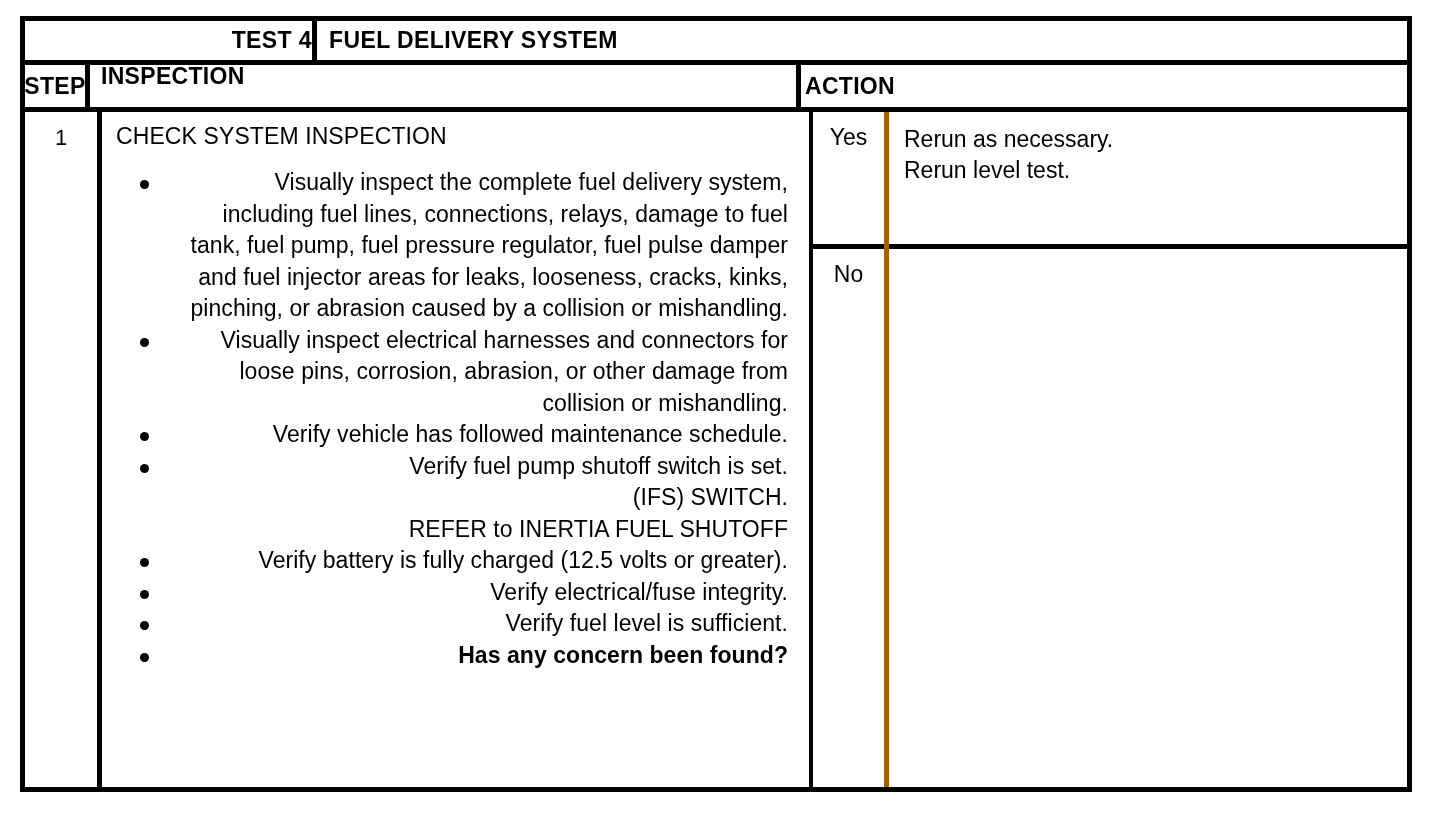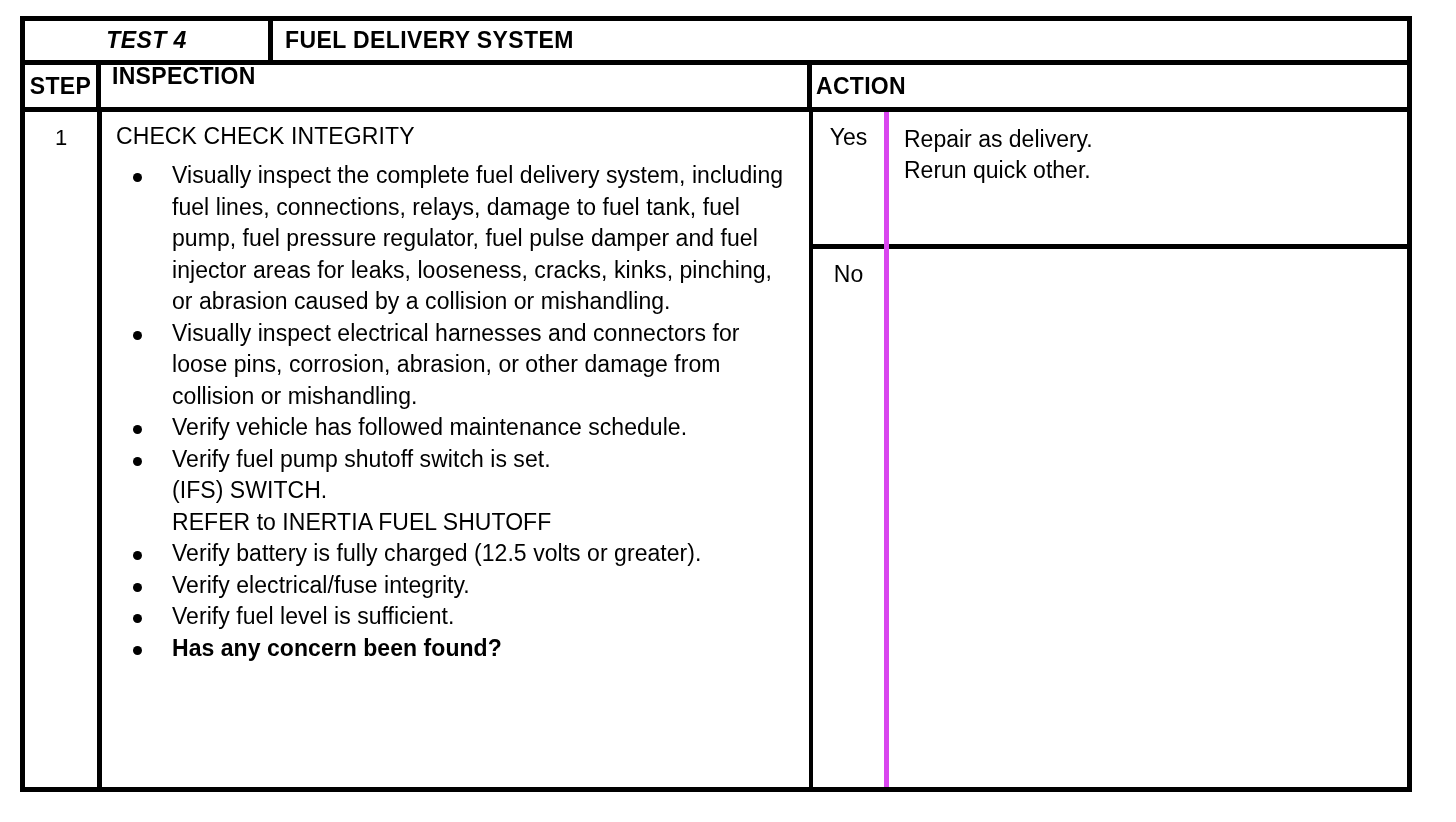--- a/index.html
+++ b/index.html
@@ -39,27 +39,26 @@
     position: absolute;
     left: 0;
     top: 0;
     width: 100%;
     height: 44px;
     border-bottom: 5px solid #000;
     box-sizing: border-box;
     display: flex;
   }
   .cell-test-number {
-    width: 248px;
-    border-right: 5px solid #000;
-    box-sizing: border-box;
-    display: flex;
-    align-items: center;
-    justify-content: center;
-    font-style: italic;
+    width: 292px;
+    border-right: 5px solid #000;
+    box-sizing: border-box;
+    display: flex;
+    align-items: center;
+    justify-content: flex-end;
   }
   .cell-test-name {
     flex: 1;
     box-sizing: border-box;
     display: flex;
     align-items: center;
     padding-left: 12px;
   }
   .title-text {
     font-weight: bold;
@@ -74,21 +73,21 @@
     position: absolute;
     left: 0;
     top: 44px;
     width: 100%;
     height: 47px;
     border-bottom: 5px solid #000;
     box-sizing: border-box;
     display: flex;
   }
   .cell-head-step {
-    width: 76px;
+    width: 65px;
     border-right: 5px solid #000;
     box-sizing: border-box;
     display: flex;
     align-items: center;
     justify-content: center;
   }
   .cell-head-inspection {
     width: 711px;
     border-right: 5px solid #000;
     box-sizing: border-box;
@@ -142,22 +141,23 @@
 
   .inspection-heading {
     font-size: 23px;
     line-height: 31px;
     letter-spacing: 0.1px;
     white-space: nowrap;
   }
 
   ul.bullet-list {
     list-style: none;
-    margin: 8px;
+    margin: 15px;
     padding: 0;
+    text-align: right;
   }
   ul.bullet-list > li {
     position: relative;
     padding-left: 48px;
     font-size: 23px;
     line-height: 31.5px;
     letter-spacing: 0.05px;
     margin: 0;
   }
   ul.bullet-list > li::before {
@@ -171,21 +171,21 @@
     border-radius: 50%;
   }
   ul.bullet-list > li.bold-item {
     font-weight: bold;
   }
   .br-line { display: block; }
 
   
   .cell-answers {
     width: 76px;
-    border-right: 5px solid #d946ef;
+    border-right: 5px solid #a16207;
     box-sizing: border-box;
     display: flex;
     flex-direction: column;
   }
   .answer-label {
     box-sizing: border-box;
     display: flex;
     justify-content: center;
     padding-top: 12px;
     font-size: 23px;
@@ -239,21 +239,21 @@
       </div>
     </div>
 
     <div class="row-body">
 
       <div class="cell-step-number">
         <span class="step-number-text">1</span>
       </div>
 
       <div class="cell-inspection">
-        <div class="inspection-heading">CHECK CHECK INTEGRITY</div>
+        <div class="inspection-heading">CHECK SYSTEM INSPECTION</div>
         <ul class="bullet-list">
           <li><span>Visually inspect the complete fuel delivery system, including fuel lines, connections, relays, damage to fuel tank, fuel pump, fuel pressure regulator, fuel pulse damper and fuel injector areas for leaks, looseness, cracks, kinks, pinching, or abrasion caused by a collision or mishandling.</span></li>
           <li><span>Visually inspect electrical harnesses and connectors for loose pins, corrosion, abrasion, or other damage from collision or mishandling.</span></li>
           <li><span>Verify vehicle has followed maintenance schedule.</span></li>
           <li>
             <span class="br-line">Verify fuel pump shutoff switch is set.</span>
             <span class="br-line">(IFS) SWITCH.</span>
             <span class="br-line">REFER to INERTIA FUEL SHUTOFF</span>
           </li>
           <li><span>Verify battery is fully charged (12.5 volts or greater).</span></li>
@@ -267,20 +267,20 @@
         <div class="answer-label answer-yes">
           <span>Yes</span>
         </div>
         <div class="answer-label answer-no">
           <span>No</span>
         </div>
       </div>
 
       <div class="cell-actions">
         <div class="action-block action-yes">
-          <span class="action-line">Repair as delivery.</span>
-          <span class="action-line">Rerun quick other.</span>
+          <span class="action-line">Rerun as necessary.</span>
+          <span class="action-line">Rerun level test.</span>
         </div>
       </div>
 
     </div>
   </div>
 </div>
 
 </body></html>

